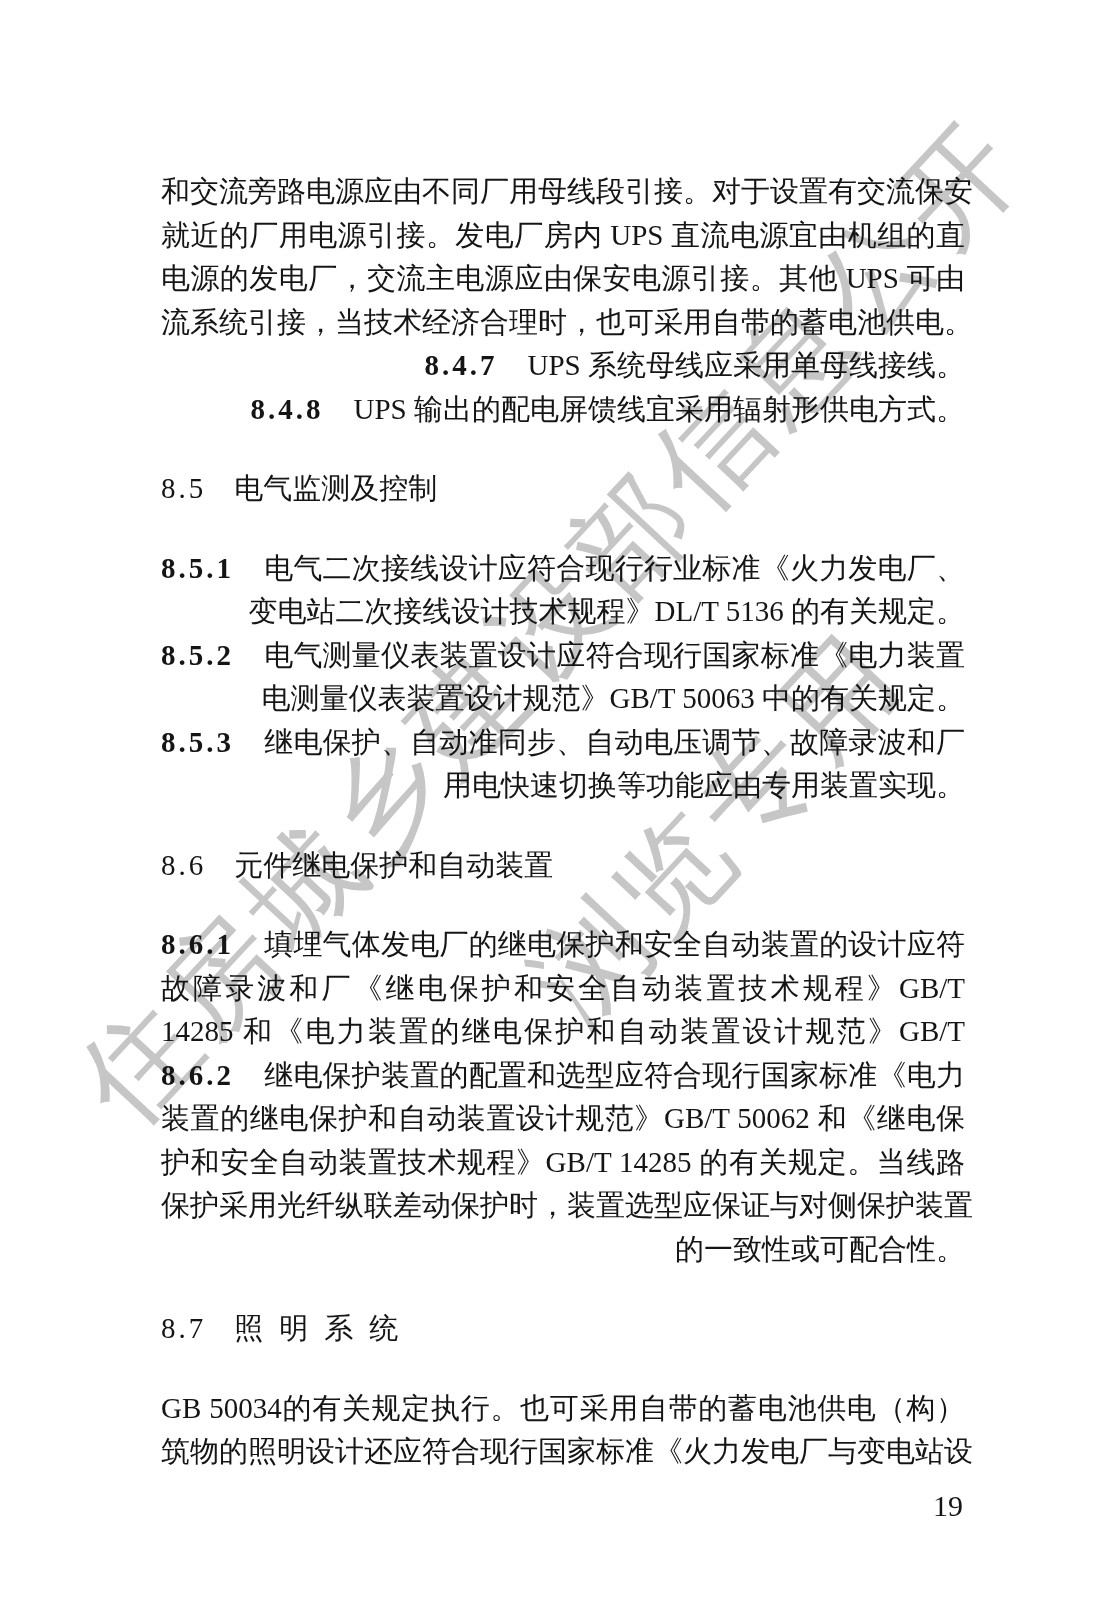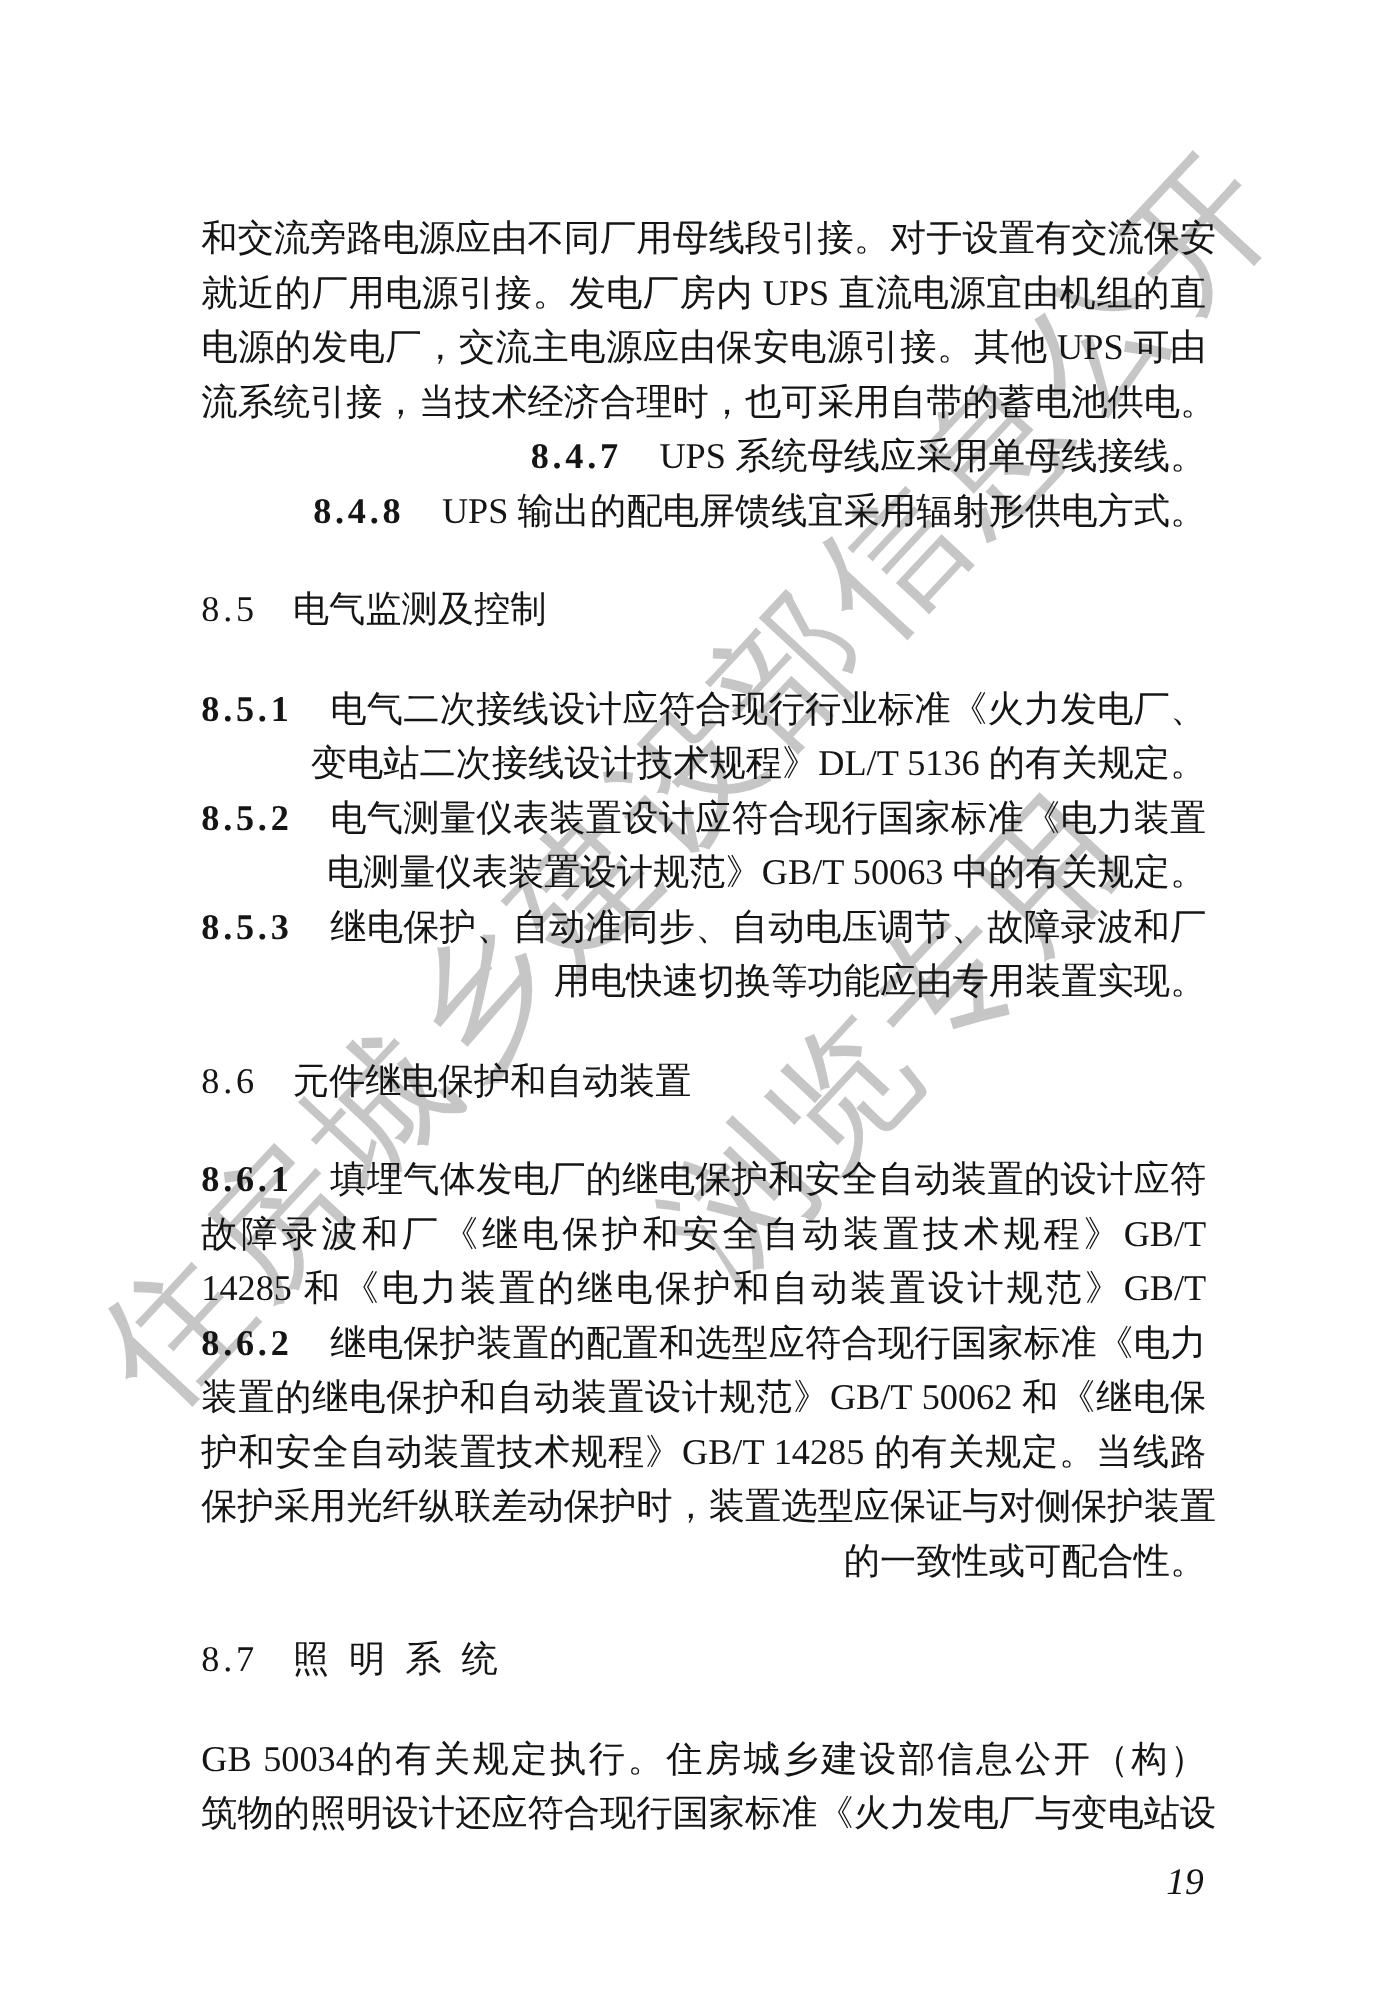--- a/index.html
+++ b/index.html
@@ -39,21 +39,21 @@
   .heading{
     height:43.5px;line-height:43.5px;margin:36px 0;
     text-align:left;font-weight:normal;white-space:nowrap;
   }
   .heading .hnum{letter-spacing:3px;margin-right:28px;}
   .heading-spaced .htitle{letter-spacing:16px;}
 
   
   .pageno{
     position:absolute;z-index:2;right:140px;top:1484px;
-    height:43px;line-height:43px;font-size:30px;font-style:italic;
+    height:43px;line-height:43px;font-size:30px;
   }
 </style>
 </head>
 <body>
 
 <div class="page">
 
   <div class="watermark wm1">住房城乡建设部信息公开</div>
   <div class="watermark wm2">浏览专用</div>
 
@@ -82,20 +82,20 @@
     <div class="line fill">故障录波和厂《继电保护和安全自动装置技术规程》GB/T</div>
     <div class="line fill">14285 和《电力装置的继电保护和自动装置设计规范》GB/T</div>
     <div class="line fill"><b class="num">8.6.2</b><span>继电保护装置的配置和选型应符合现行国家标准《电力</span></div>
     <div class="line fill">装置的继电保护和自动装置设计规范》GB/T 50062 和《继电保</div>
     <div class="line fill">护和安全自动装置技术规程》GB/T 14285 的有关规定。当线路</div>
     <div class="line fill">保护采用光纤纵联差动保护时，装置选型应保证与对侧保护装置</div>
     <div class="line">的一致性或可配合性。</div>
 
     <div class="heading heading-spaced"><span class="hnum">8.7</span><span class="htitle">照明系统</span></div>
 
-    <div class="line fill">GB 50034的有关规定执行。住房城乡建设部信息公开（构）</div>
+    <div class="line fill">GB 50034的有关规定执行。也可采用自带的蓄电池供电（构）</div>
     <div class="line fill">筑物的照明设计还应符合现行国家标准《火力发电厂与变电站设</div>
 
   </div>
 
   <div class="pageno">19</div>
 
 </div>
 
 </body></html>

